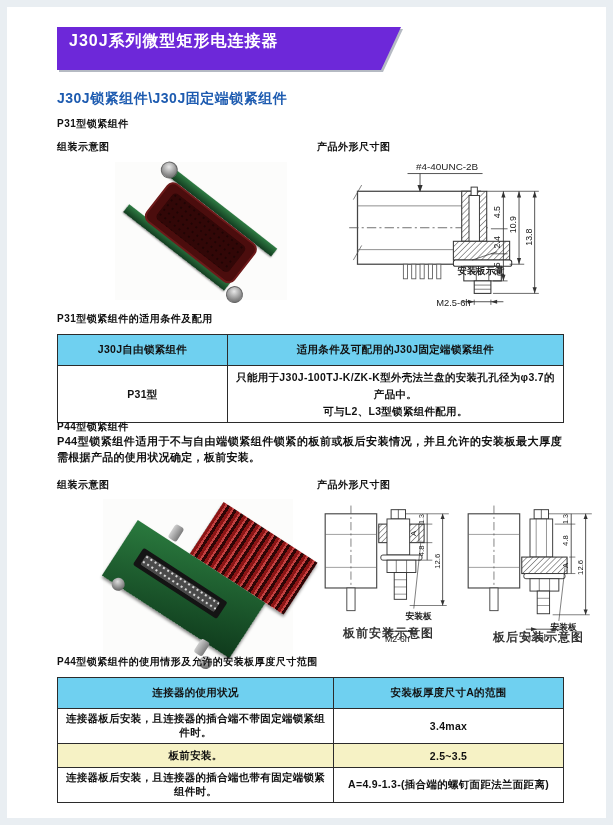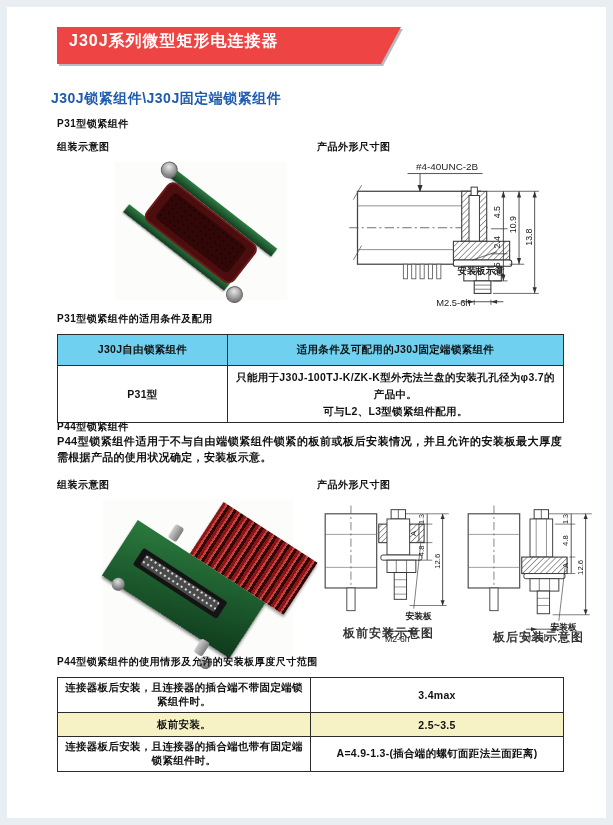--- a/index.html
+++ b/index.html
@@ -7,27 +7,27 @@
     width:613px;height:825px;position:relative;overflow:hidden;
     background:#e9eef2;
     font-family:"Liberation Sans","DejaVu Sans",sans-serif;
     color:#111;
   }
   .page{position:absolute;left:7px;top:7px;right:7px;bottom:7px;background:#ffffff;}
 
   
   .banner-wrap{position:absolute;left:50px;top:20px;filter:drop-shadow(2px 2px 0 rgba(120,130,145,.55));}
   .banner{
-    width:332px;height:37px;background:#ef4444;color:#fff;
+    width:332px;height:43px;background:#6d28d9;color:#fff;
     font-size:16px;font-weight:bold;line-height:27px;padding-left:12px;
     letter-spacing:1px;
     clip-path:polygon(0 0,100% 0,calc(100% - 20px) 100%,0 100%);
   }
 
-  .sec-title{position:absolute;left:44px;top:83px;color:#1d5bb0;font-size:14px;font-weight:bold;letter-spacing:.5px;}
+  .sec-title{position:absolute;left:50px;top:83px;color:#1d5bb0;font-size:14px;font-weight:bold;letter-spacing:.5px;}
   .h-small{position:absolute;font-size:10px;font-weight:bold;color:#111;letter-spacing:.5px;}
   .para{position:absolute;left:50px;width:505px;font-size:11px;font-weight:bold;line-height:1.45;text-align:justify;letter-spacing:.3px;}
 
   
   .photo{position:absolute;background:#fcfcfb;}
   .p1{left:108px;top:155px;width:172px;height:138px;}
   .p1-rot{position:absolute;left:50%;top:50%;width:158px;height:70px;transform:translate(-50%,-50%) rotate(38deg);}
   .strip{position:absolute;background:linear-gradient(180deg,#2f7d44,#123b1f);box-shadow:0 1px 2px rgba(0,0,0,.4);}
   .strip.t{left:22px;top:2px;width:128px;height:10px;}
   .strip.b{left:6px;top:58px;width:128px;height:10px;}
@@ -185,21 +185,21 @@
       <td>P31型</td>
       <td>
         <div>只能用于J30J-100TJ-K/ZK-K型外壳法兰盘的安装孔孔径为φ3.7的产品中。</div>
         <div>可与L2、L3型锁紧组件配用。</div>
       </td>
     </tr>
   </tbody>
     </table>
 
   <div class="h-small" style="left:50px;top:413px;text-align:right;">P44型锁紧组件</div>
-  <div class="para" style="top:427px;">P44型锁紧组件适用于不与自由端锁紧组件锁紧的板前或板后安装情况，并且允许的安装板最大厚度需根据产品的使用状况确定，安装板示意。</div>
+  <div class="para" style="top:427px;">P44型锁紧组件适用于不与自由端锁紧组件锁紧的板前或板后安装情况，并且允许的安装板最大厚度需根据产品的使用状况确定，板前安装。</div>
   <div class="h-small" style="left:50px;top:471px;">组装示意图</div>
   <div class="h-small" style="left:310px;top:471px;">产品外形尺寸图</div>
 
   <div class="photo p2">
     <div class="p2-rot">
       <div class="heatsink"></div>
       <div class="board">
         <div class="slot">
           <div class="pins"></div>
         </div>
@@ -316,20 +316,24 @@
       <polygon points="73,126 67,124 67,128" fill="#333"></polygon>
         <polygon points="85,126 91,124 91,128" fill="#333"></polygon>
       <text x="72" y="137" font-size="8.5" text-anchor="middle">M2-6h</text>
     </svg>
   </div>
   <div class="cap" style="left:486px;top:622px;">板后安装示意图</div>
 
   <div class="h-small" style="left:50px;top:648px;">P44型锁紧组件的使用情形及允许的安装板厚度尺寸范围</div>
   <table class="tbl2">
     <tbody>
+        <tr>
+      <th class="hdr c1">连接器的使用状况</th>
+      <th class="hdr">安装板厚度尺寸A的范围</th>
+    </tr>
     <tr class="row27">
       <td>连接器板后安装，且连接器的插合端不带固定端锁紧组件时。</td>
       <td>3.4max</td>
     </tr>
     <tr class="row27 yellow">
       <td class="yellow">板前安装。</td>
       <td class="yellow">2.5~3.5</td>
     </tr>
     <tr class="row33">
       <td>连接器板后安装，且连接器的插合端也带有固定端锁紧组件时。</td>

